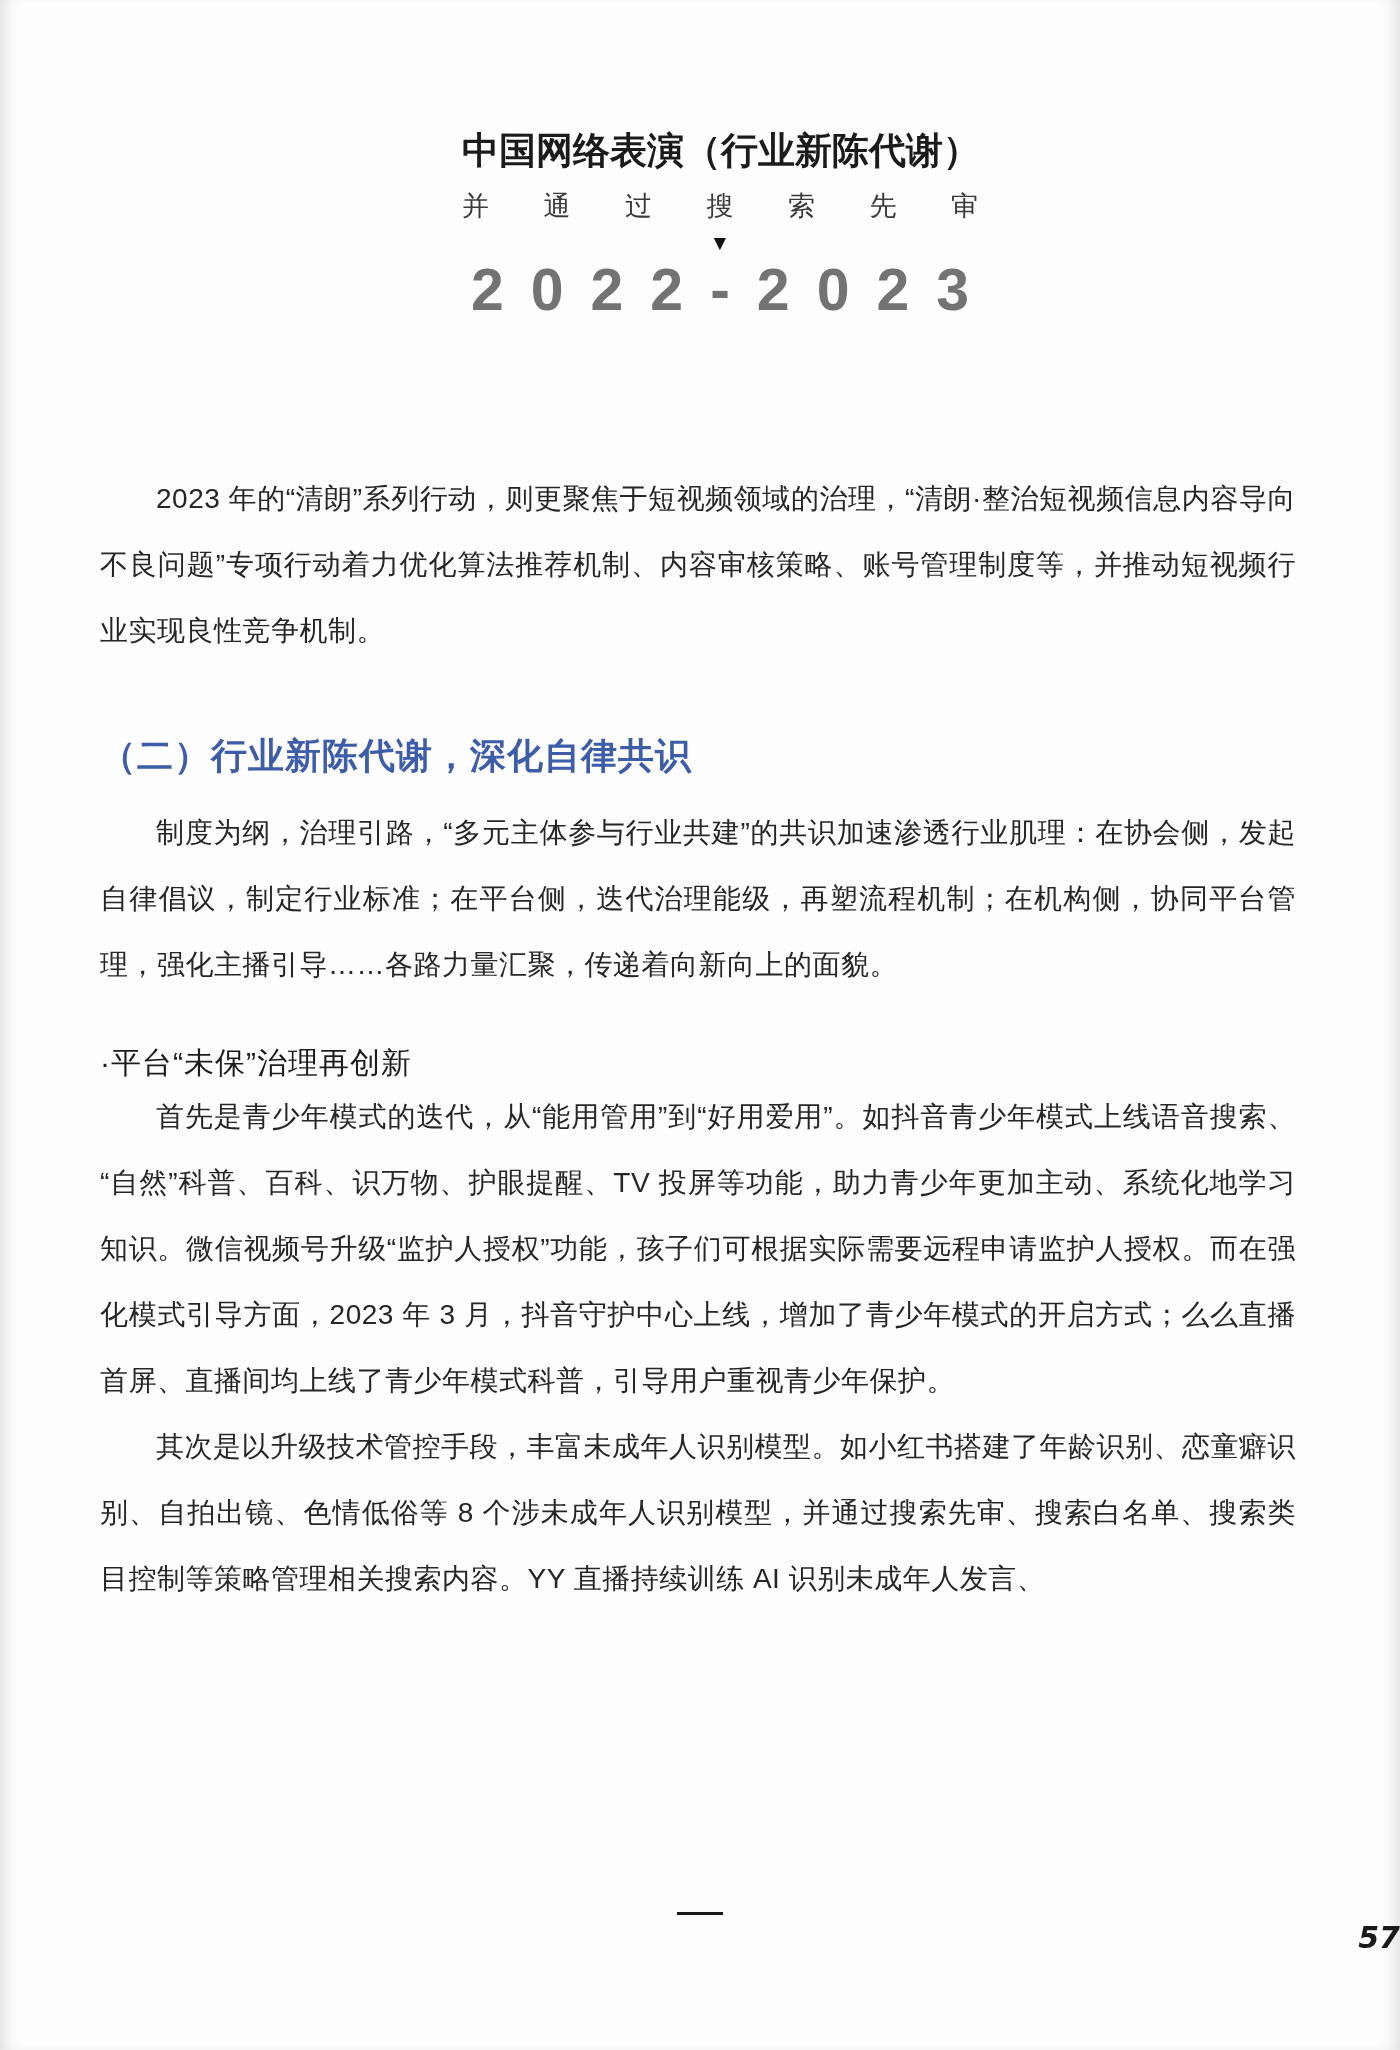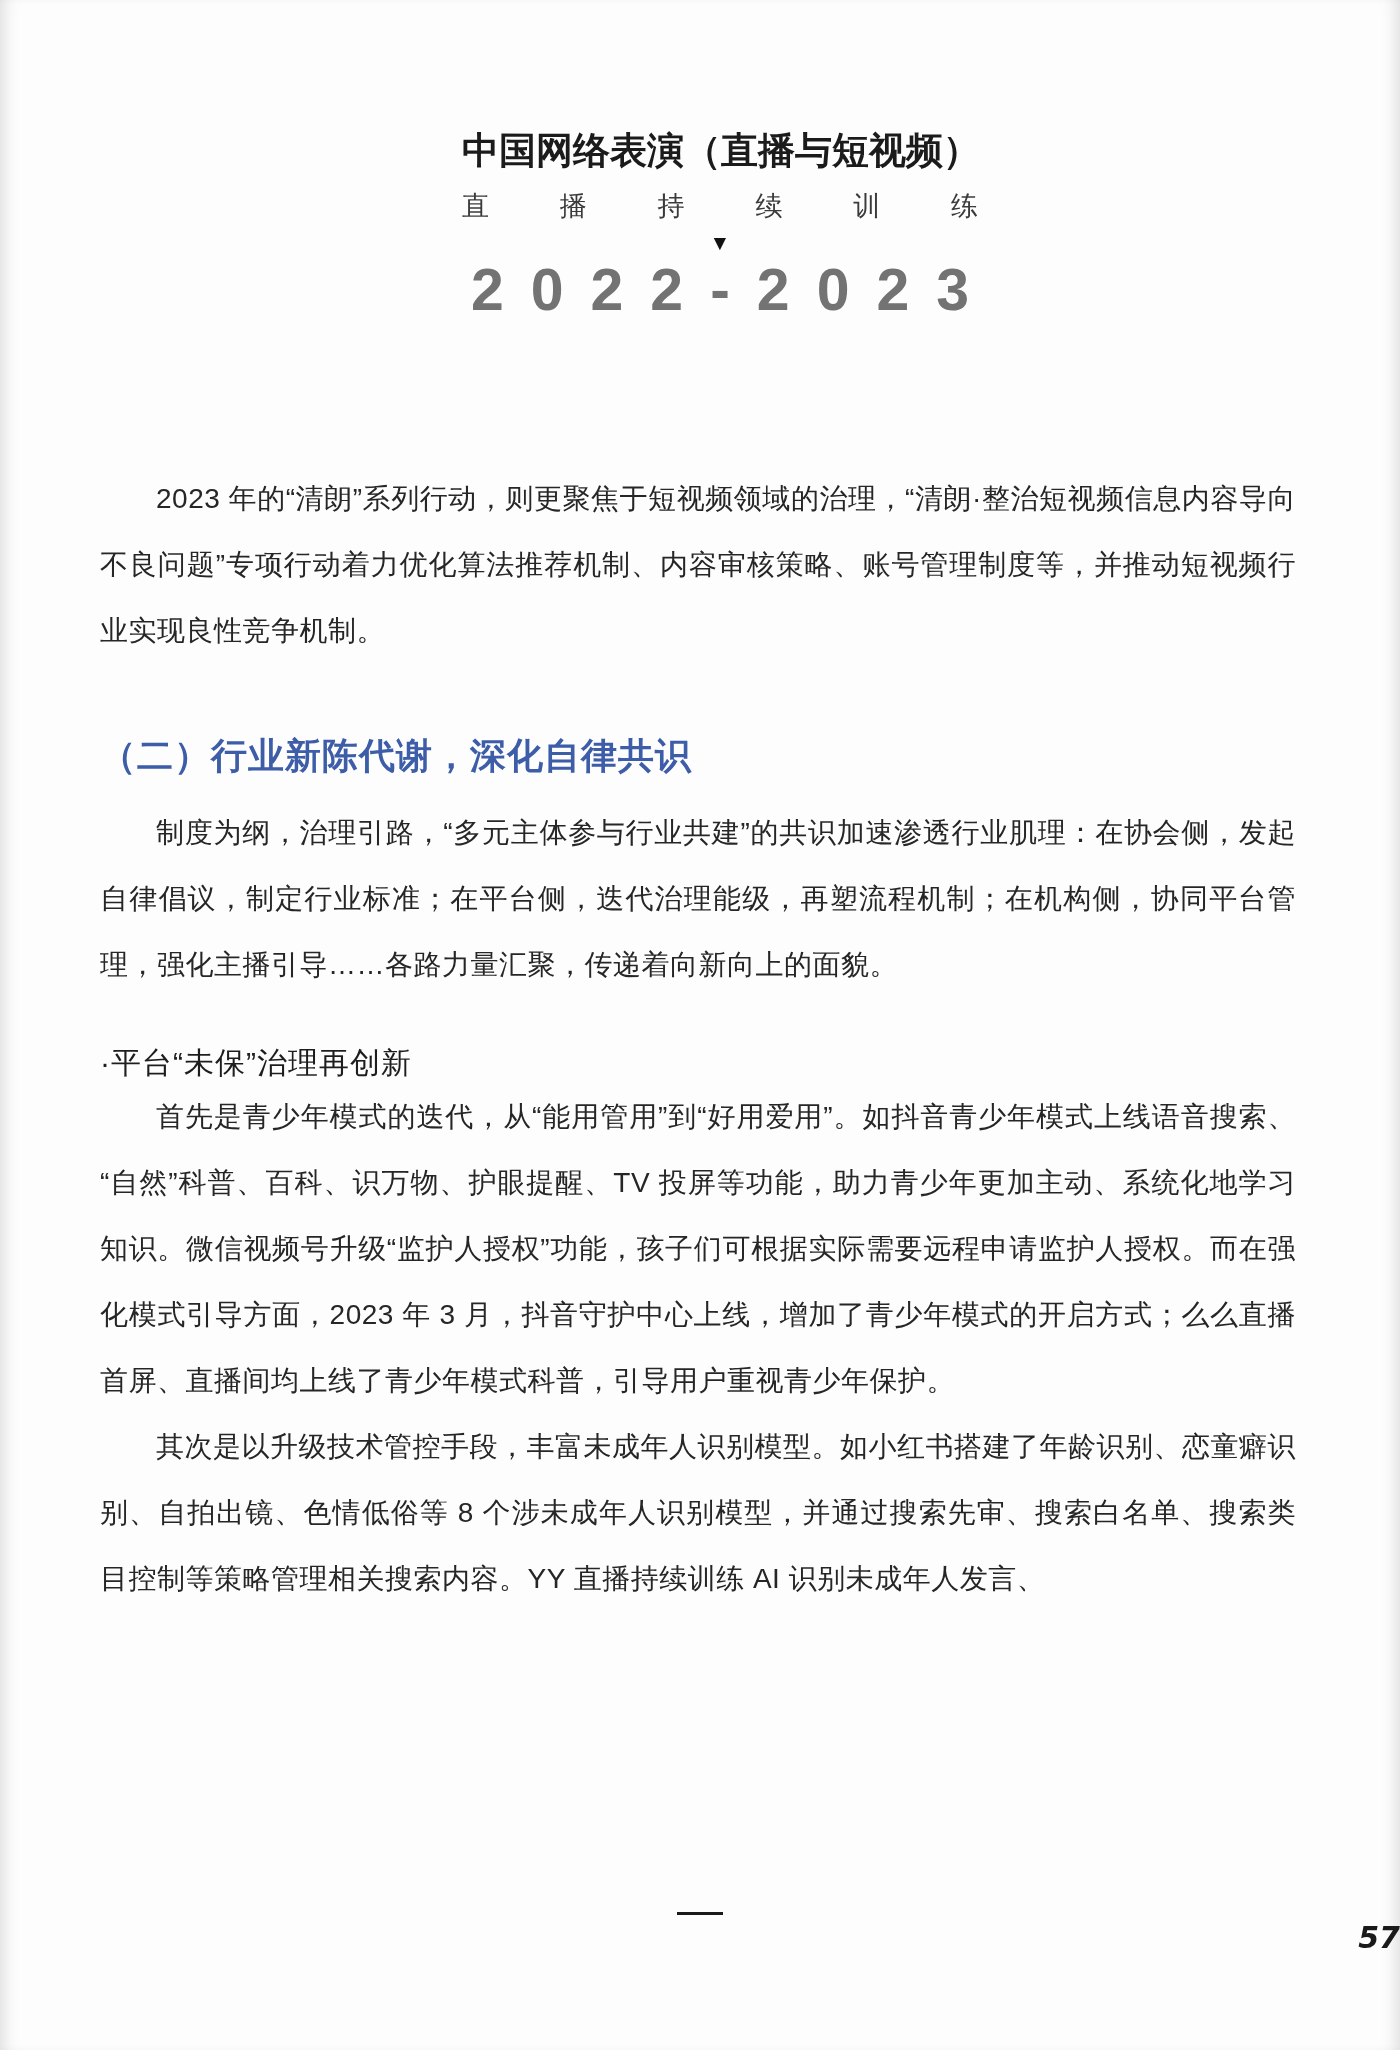--- a/index.html
+++ b/index.html
@@ -112,22 +112,22 @@
     color: #1a1a1a;
     font-family: "DejaVu Sans", sans-serif;
   }
 </style>
 </head>
 <body>
 
 <div class="page">
 
   <header class="doc-header">
-    <div class="doc-title">中国网络表演（直播与短视频）</div>
-    <div class="doc-subtitle">直播持续训练</div>
+    <div class="doc-title">中国网络表演（行业新陈代谢）</div>
+    <div class="doc-subtitle">并通过搜索先审</div>
     <div class="triangle">▼</div>
     <div class="years">2022-2023</div>
   </header>
 
   <main class="doc-body">
     <p class="body-para para-first">2023 年的“清朗”系列行动，则更聚焦于短视频领域的治理，“清朗·整治短视频信息内容导向不良问题”专项行动着力优化算法推荐机制、内容审核策略、账号管理制度等，并推动短视频行业实现良性竞争机制。</p>
 
     <h2 class="section-heading">（二）行业新陈代谢，深化自律共识</h2>
 
     <p class="body-para para-after-heading">制度为纲，治理引路，“多元主体参与行业共建”的共识加速渗透行业肌理：在协会侧，发起自律倡议，制定行业标准；在平台侧，迭代治理能级，再塑流程机制；在机构侧，协同平台管理，强化主播引导……各路力量汇聚，传递着向新向上的面貌。</p>

